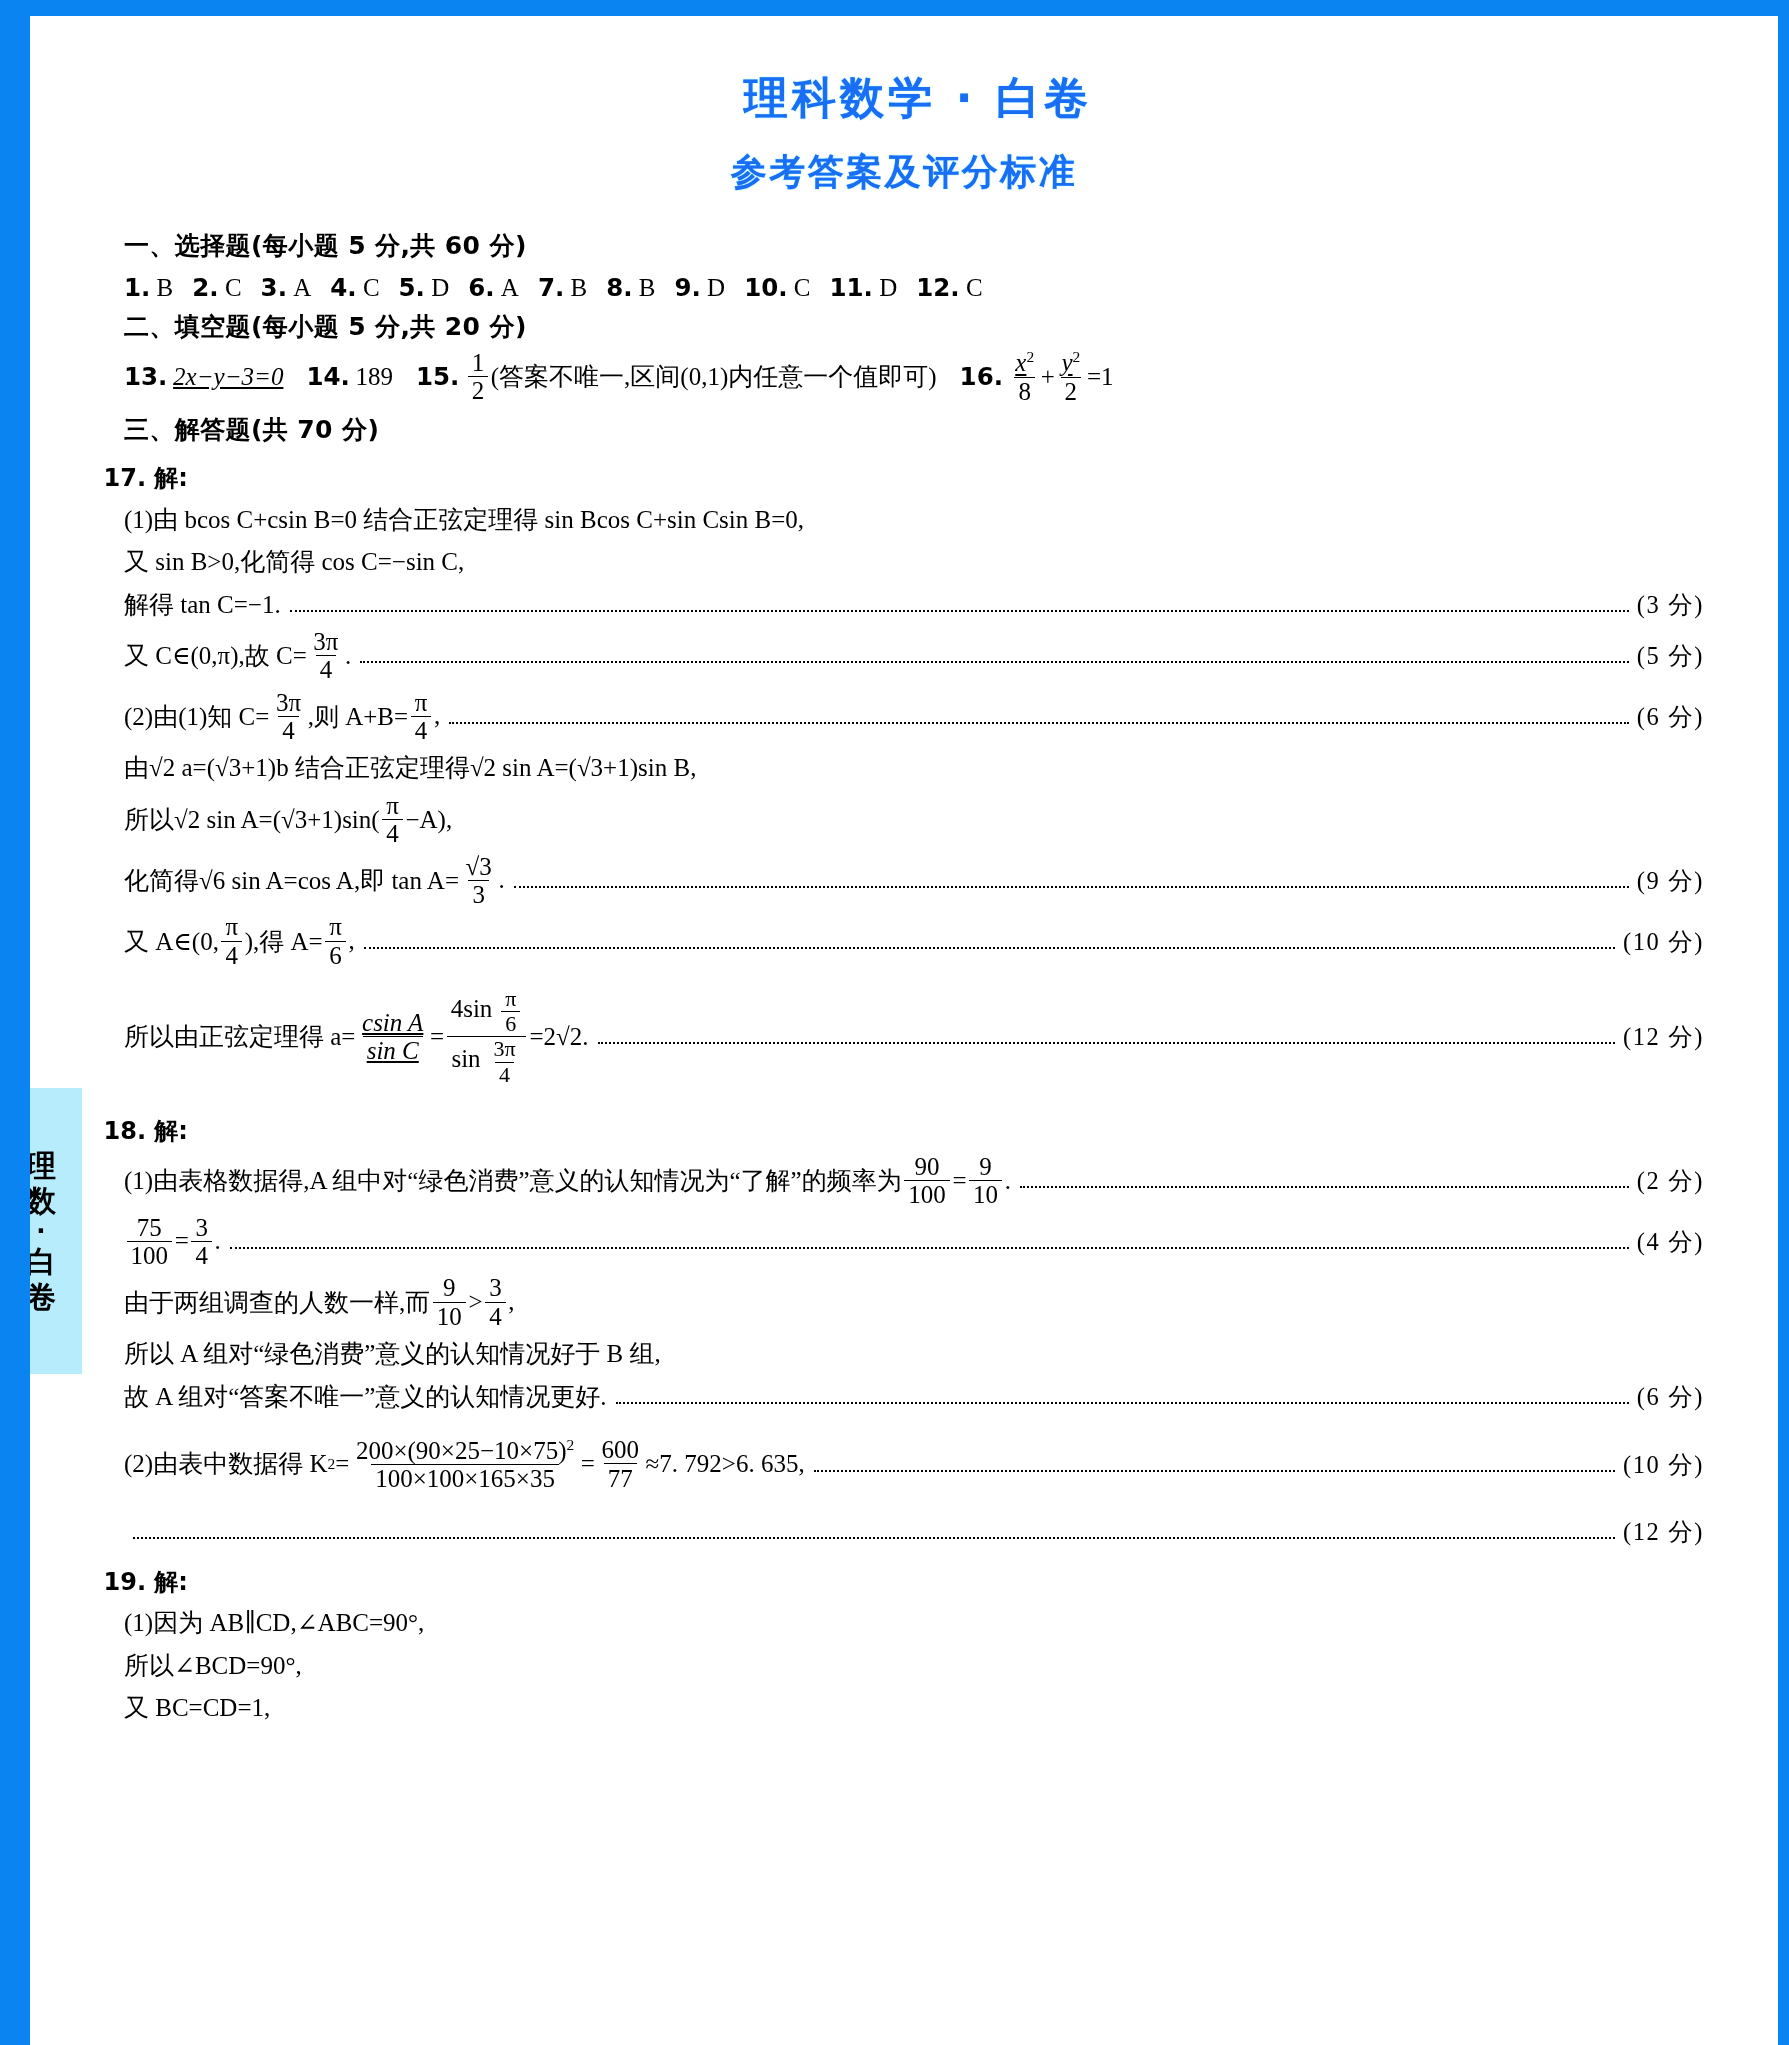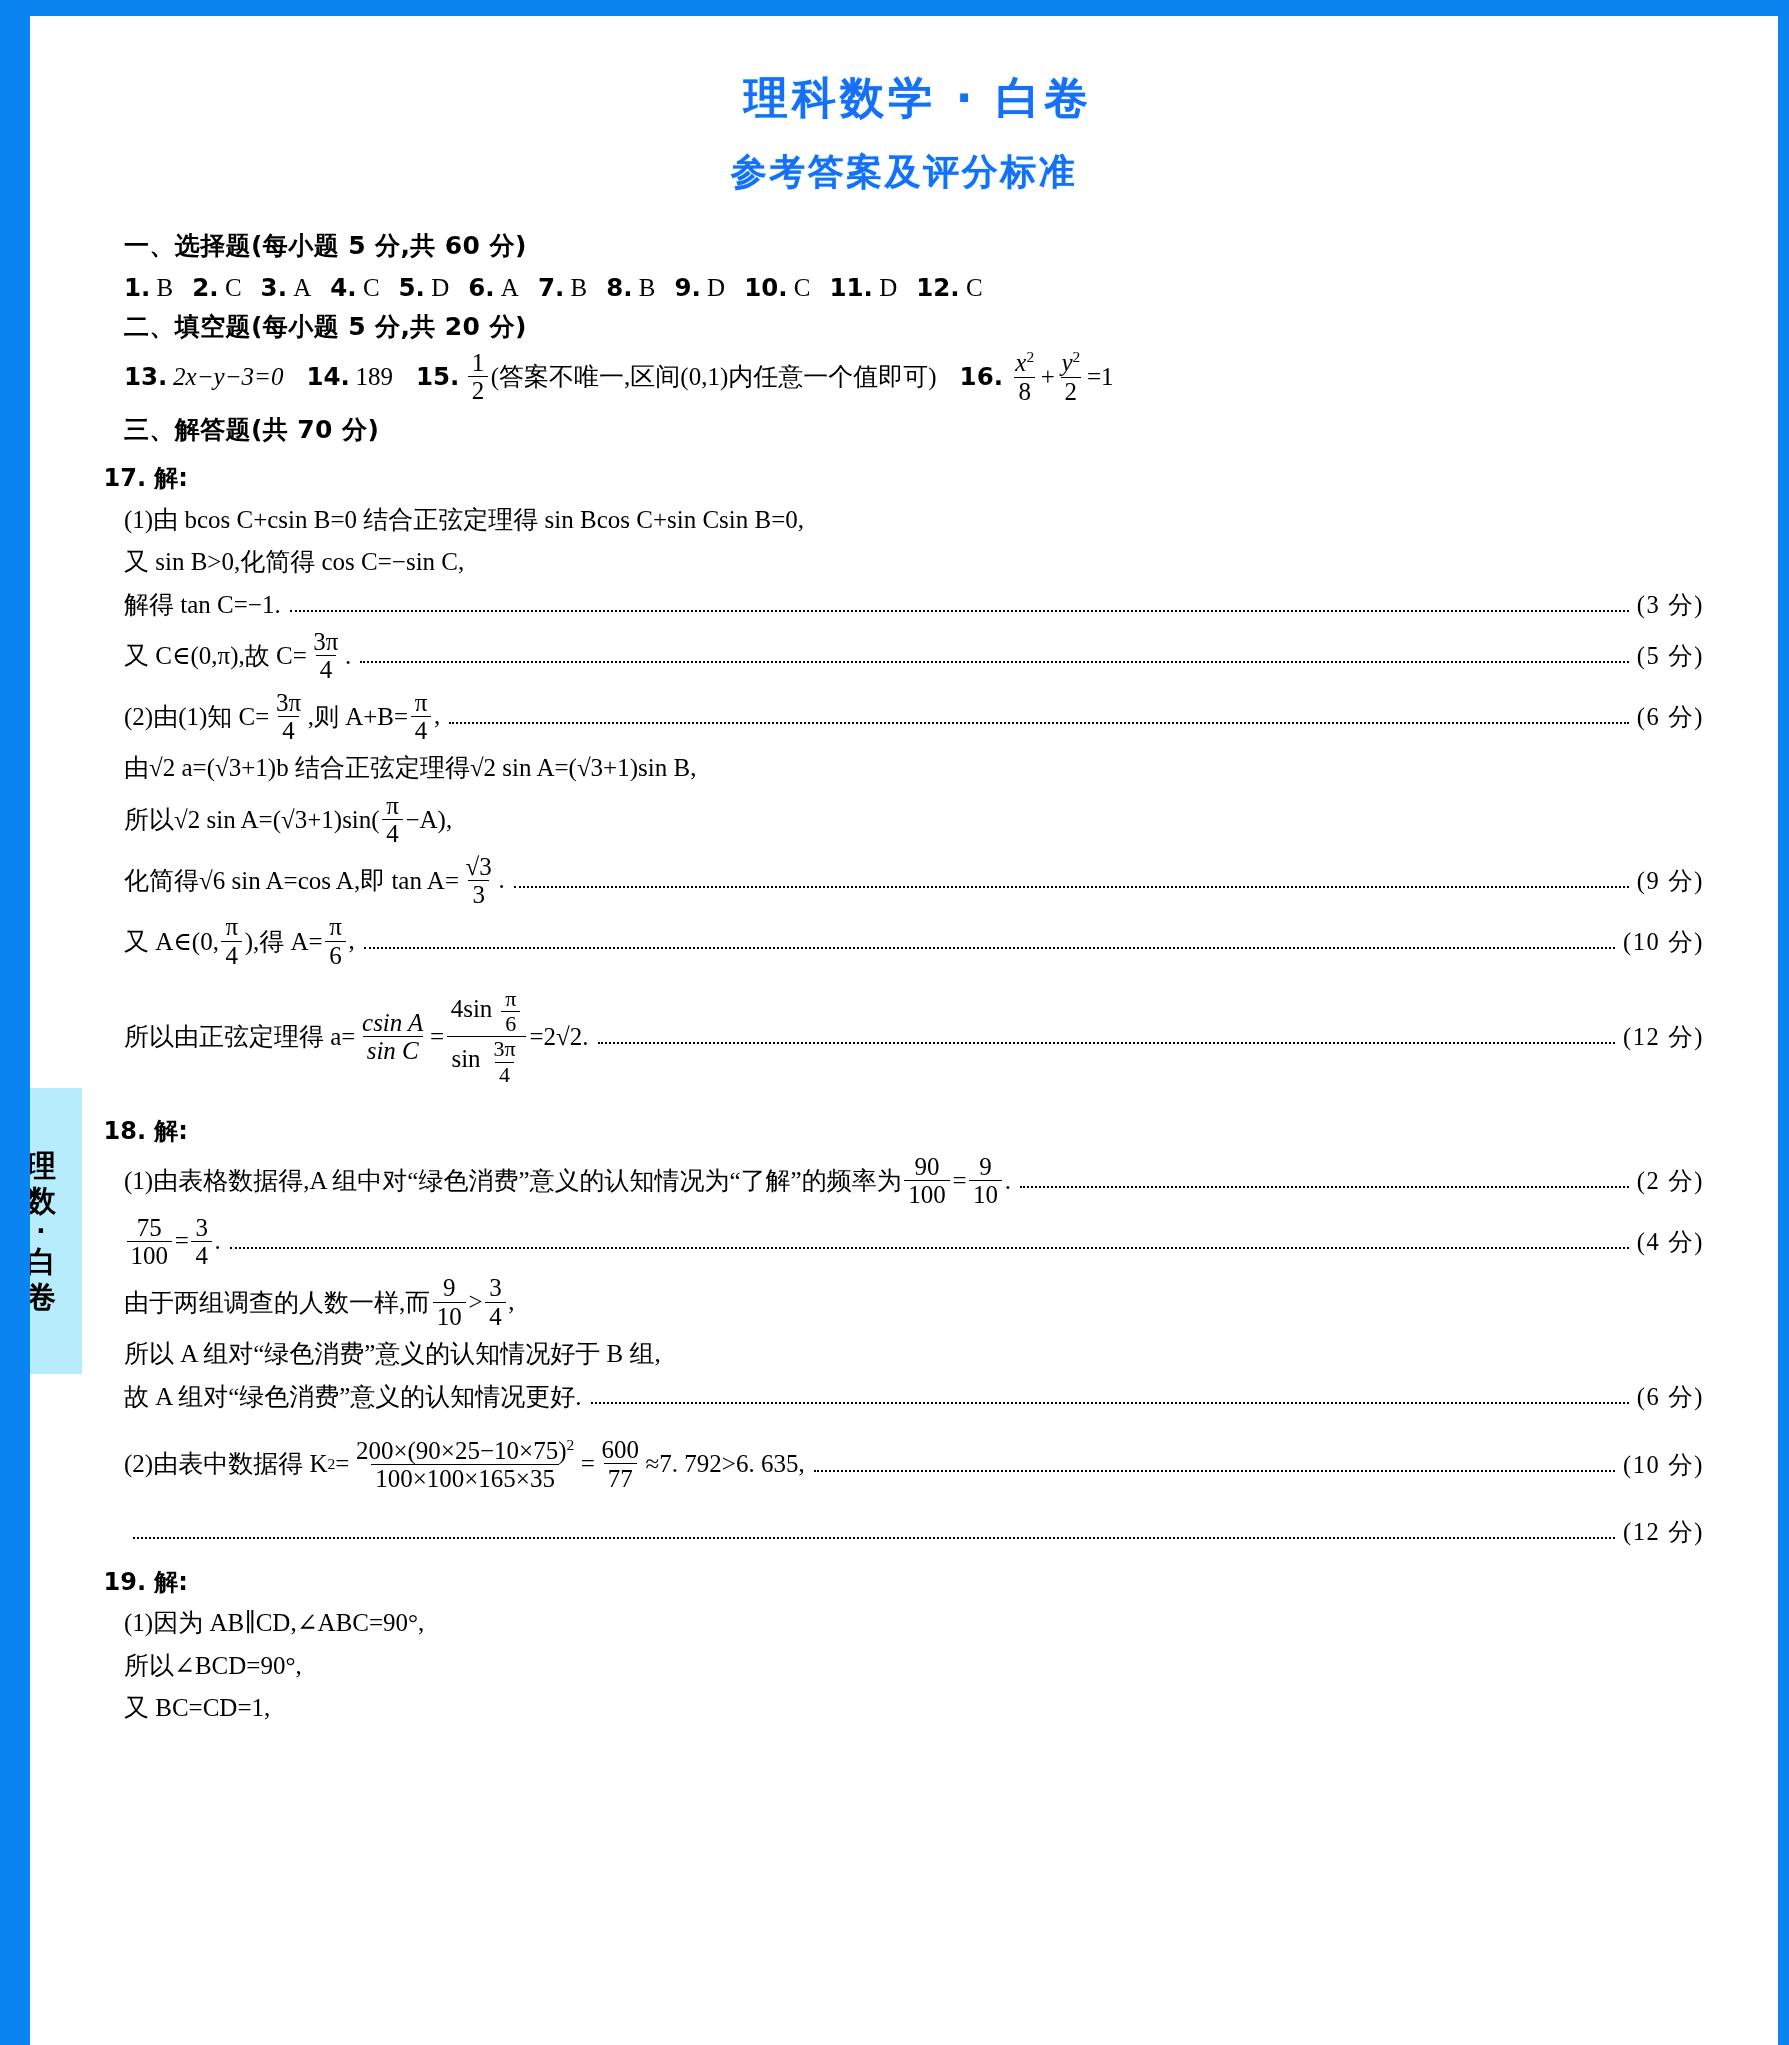--- a/index.html
+++ b/index.html
@@ -104,21 +104,21 @@
   .frac {
     display: inline-flex; flex-direction: column;
     align-items: center; justify-content: center;
     vertical-align: middle;
     margin: 0 2.5px;
     line-height: 1.0;
   }
   .frac .top { padding: 0 4.1px 1.2px 4.1px; }
   .frac .bot { padding: 1.2px 4.1px 0 4.1px; border-top: 1.6px solid #000; }
   .frac.small { font-size: 22px; }
-  .it { font-style: italic; font-family:"Liberation Serif", serif; }
+  .it { font-style: italic; font-family:"Liberation Serif", serif;text-decoration:underline; }
   .up { vertical-align: super; font-size: 0.62em; }
 </style>
 </head>
 <body>
 
 <div class="page">
 
   <div class="side-tab">
     <span>理</span>
     <span>数</span>
@@ -337,21 +337,21 @@
           <span class="bot">4</span>
         </span>
         <span>,</span>
       </span>
     </div>
 
     <div class="line">
       <span class="txt">所以 A 组对“绿色消费”意义的认知情况好于 B 组,</span>
     </div>
     <div class="line">
-      <span class="txt">故 A 组对“绿色消费”意义的认知情况更好.</span>
+      <span class="txt">故 A 组对“答案不唯一”意义的认知情况更好.</span>
       <span class="dots"></span>
       <span class="score">(6 分)</span>
     </div>
 
     <div class="line" style="min-height:86px;">
       <span class="txt">
         <span>(2)由表中数据得 K</span>
           <span class="up">2</span>
         <span>=</span>
         <span class="frac">

